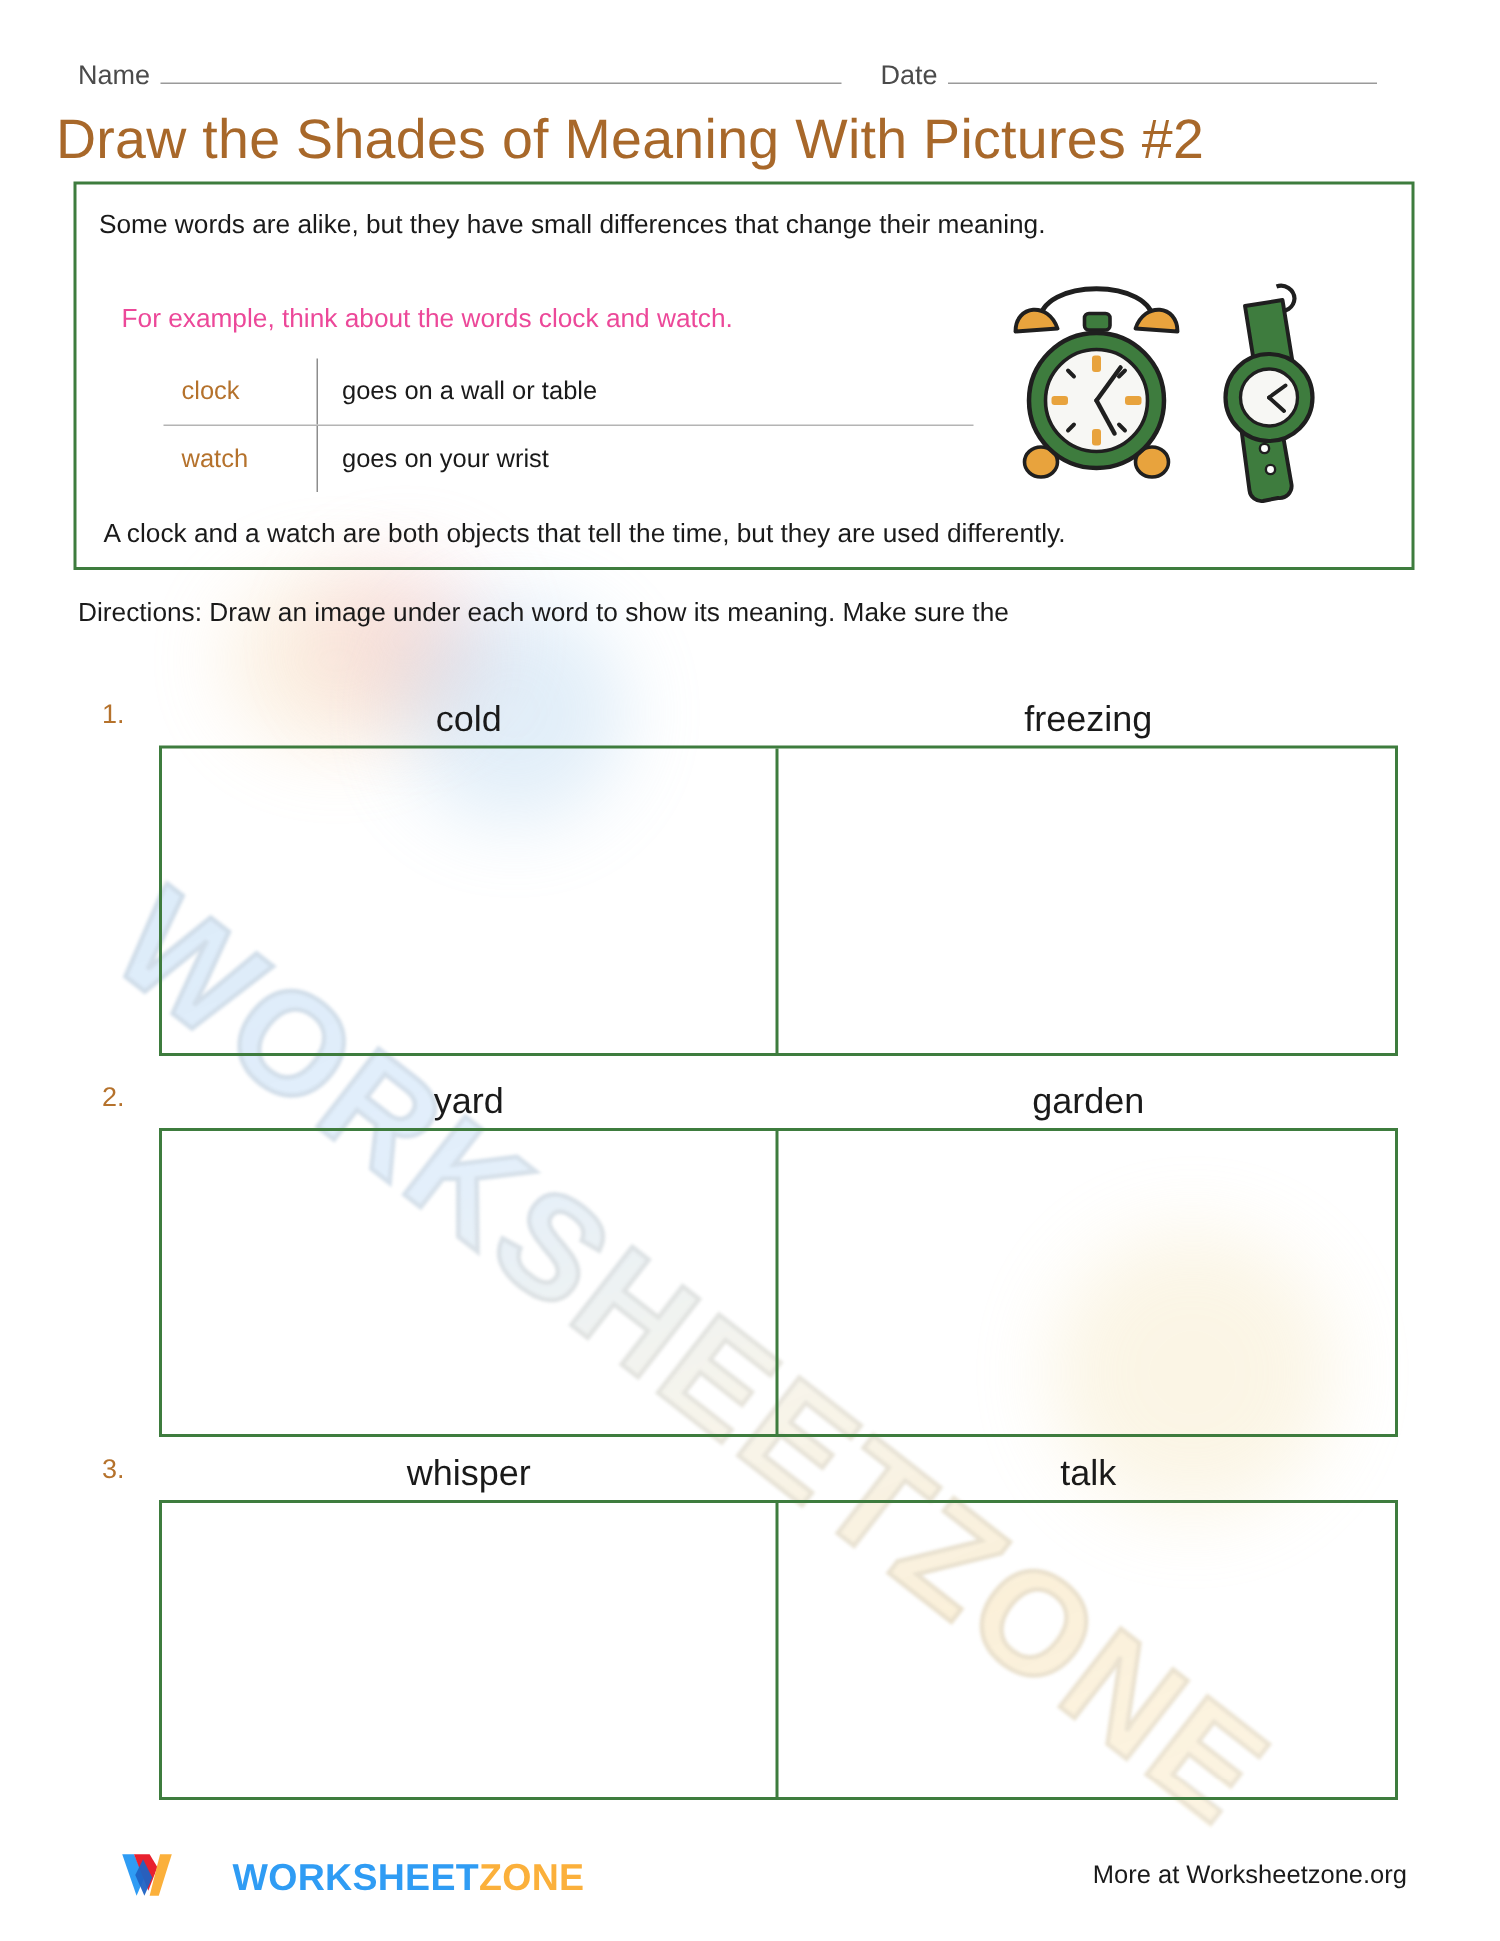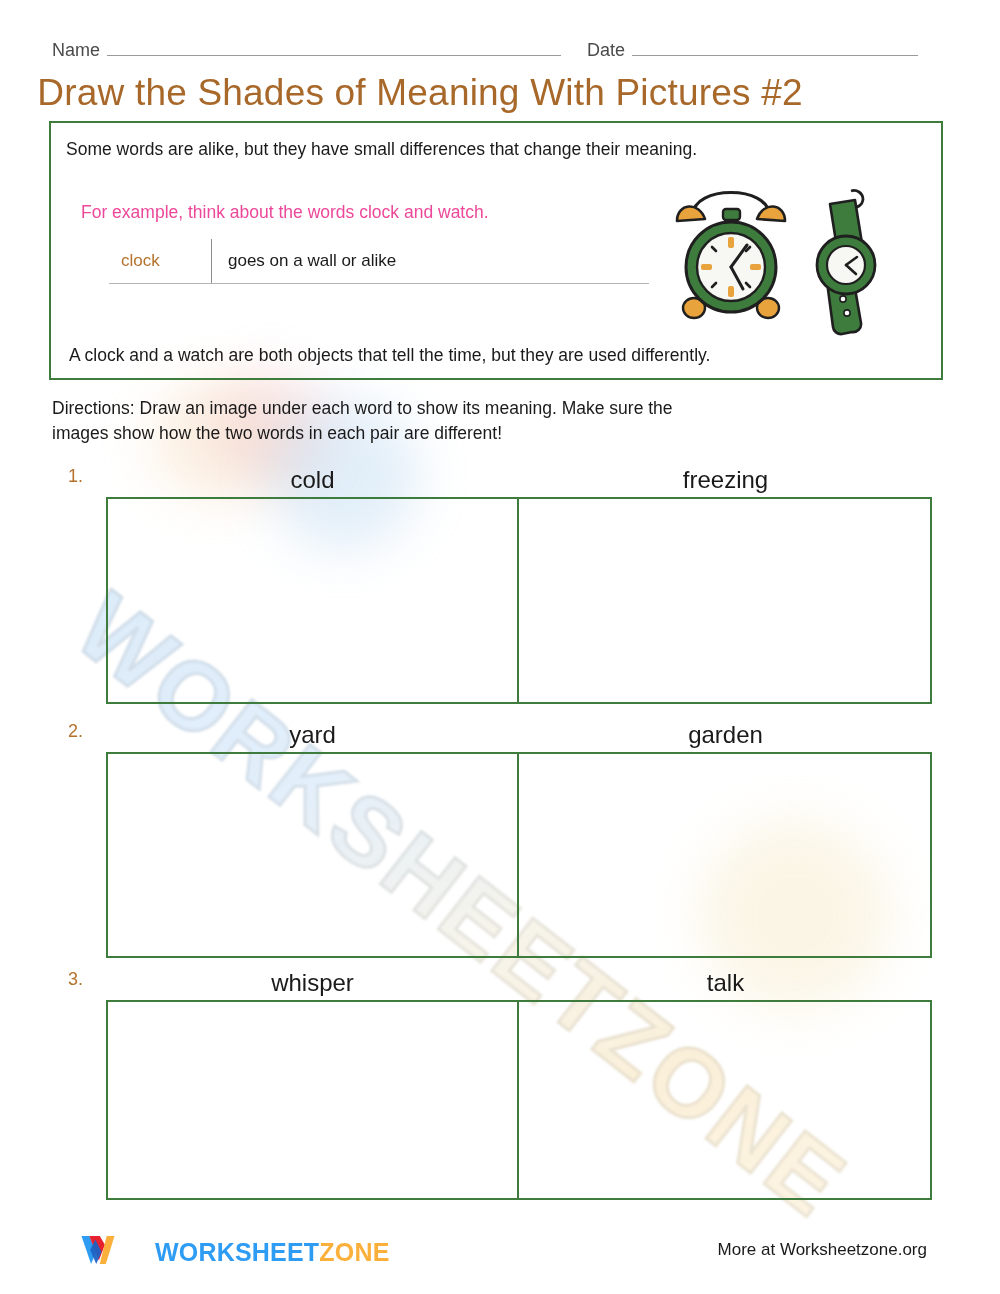--- a/index.html
+++ b/index.html
@@ -230,21 +230,21 @@
   }
   .logo-text {
     font-size: 25px;
     font-weight: 700;
     letter-spacing: 0.2px;
   }
   .logo-text .a { color: #2f9cf4; margin-left: 25px; }
   .logo-text .d { color: #fbb03b; }
   .footer-note {
     position: absolute;
-    right: 73px;
+    right: 62px;
     top: 8px;
     font-size: 17px;
     color: #1a1a1a;
   }
 </style>
 </head>
 <body>
 
 <div class="watermark">
   <div class="wm-blob b1"></div>
@@ -270,21 +270,25 @@
     <div>Some words are alike, but they have small differences that change their meaning.</div>
   </div>
 
   <div class="ex-example">For example, think about the words  clock and watch.</div>
 
   <div class="ex-table">
     <table>
       <tbody>
           <tr class="top">
         <td class="ex-word">clock</td>
-        <td class="ex-def">goes on a wall or alike</td>
+        <td class="ex-def">goes on a wall or table</td>
+      </tr>
+      <tr>
+        <td class="ex-word">watch</td>
+        <td class="ex-def">goes on your wrist</td>
       </tr>
     </tbody>
       </table>
   </div>
 
   <div class="ex-summary">A clock and a watch are both objects that tell the time, but they are used differently.</div>
 
   <div class="ex-art">
     <svg viewBox="0 0 240 172" width="240" height="172" xmlns="http://www.w3.org/2000/svg">
 
@@ -334,21 +338,20 @@
 
         <line x1="185" y1="94" x2="196" y2="86" stroke="#1f1f1f" stroke-width="2.6" stroke-linecap="round"></line>
         <line x1="185" y1="94" x2="195" y2="103" stroke="#1f1f1f" stroke-width="2.6" stroke-linecap="round"></line>
       </g>
     </svg>
   </div>
 </div>
 
 <div class="directions">
   <div>Directions: Draw an image under each word to show its meaning. Make sure the</div>
-  <div>images show how the two words in each pair are different!</div>
 </div>
 
 <div class="problems">
 
   <div class="problem" style="top:466px">
     <div class="p-num">1.</div>
     <div class="p-words">
       <div class="p-word">cold</div>
       <div class="p-word">freezing</div>
     </div>

